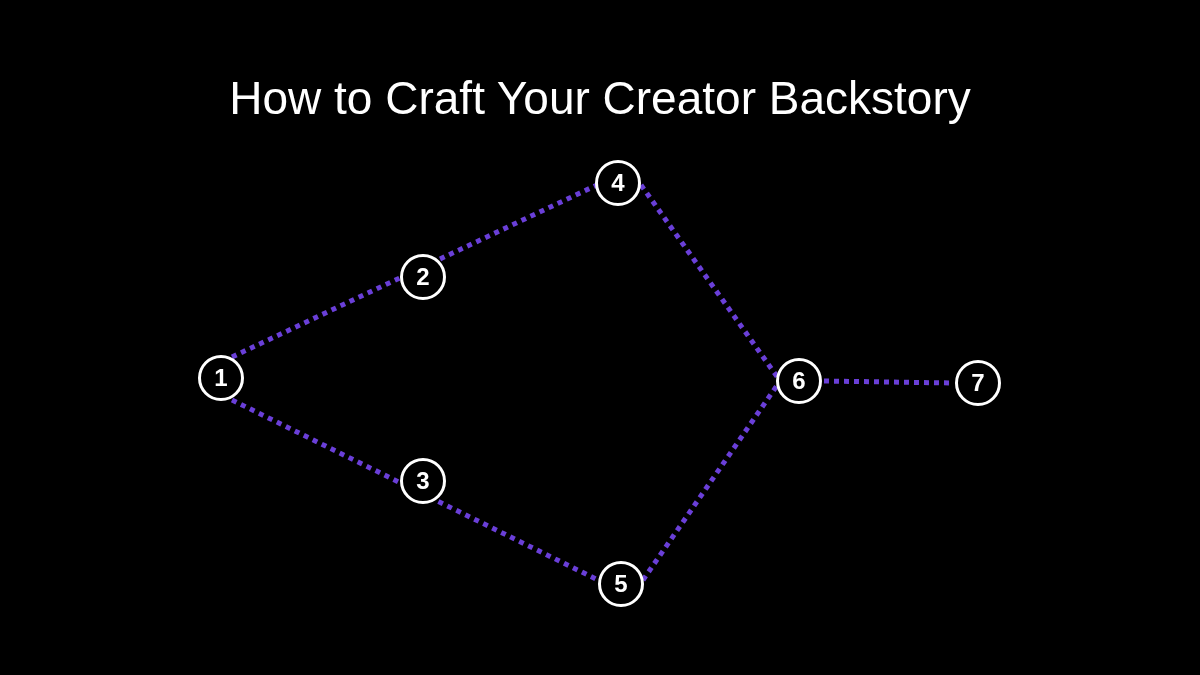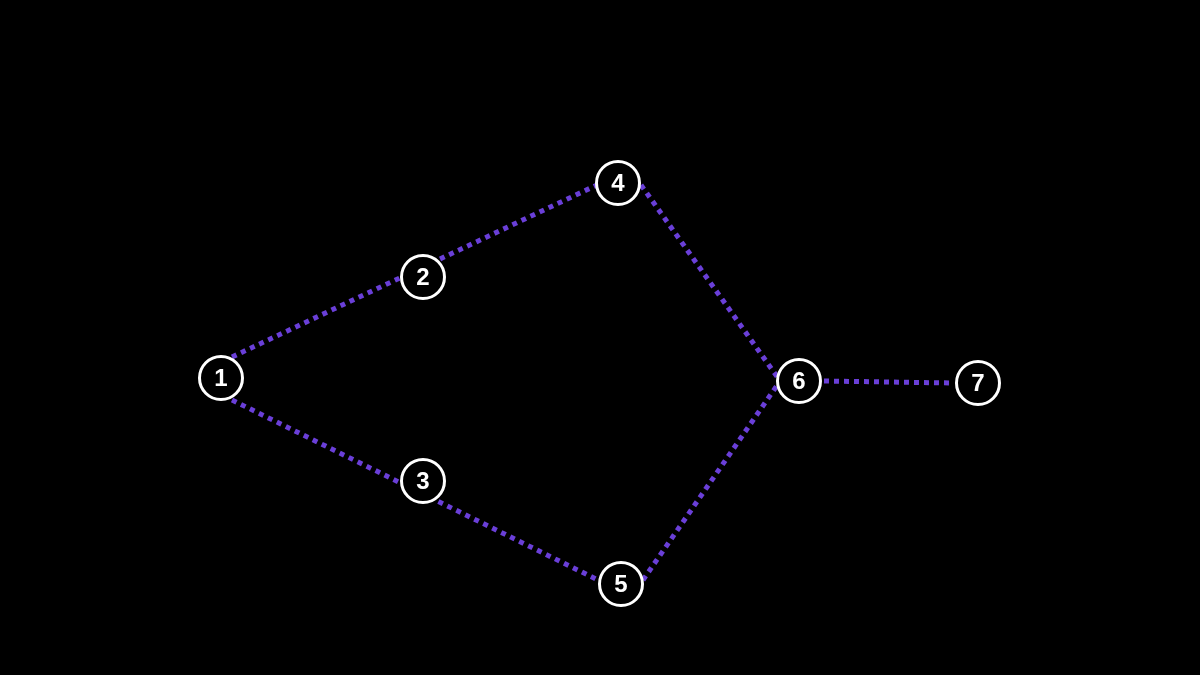--- a/index.html
+++ b/index.html
@@ -52,20 +52,21 @@
       font-size: 24px;
       font-weight: 700;
       line-height: 1;
     }
   </style>
 </head>
 <body>
 
 <div class="canvas">
 
+  <div class="title">How to Craft Your Creator Backstory</div>
 
   <svg class="edges" viewBox="0 0 1200 675" xmlns="http://www.w3.org/2000/svg">
     <line class="edge" x1="232" y1="357" x2="597" y2="185" stroke="#6a3fd8" stroke-width="5" stroke-dasharray="5 5" stroke-linecap="butt"></line>
     <line class="edge" x1="232" y1="400" x2="598" y2="580" stroke="#6a3fd8" stroke-width="5" stroke-dasharray="5 5" stroke-linecap="butt"></line>
     <line class="edge" x1="641" y1="185" x2="778" y2="378" stroke="#6a3fd8" stroke-width="5" stroke-dasharray="5 5" stroke-linecap="butt"></line>
     <line class="edge" x1="643" y1="580" x2="778" y2="384" stroke="#6a3fd8" stroke-width="5" stroke-dasharray="5 5" stroke-linecap="butt"></line>
     <line class="edge" x1="824" y1="381" x2="953" y2="383" stroke="#6a3fd8" stroke-width="5" stroke-dasharray="5 5" stroke-linecap="butt"></line>
   </svg>
 
   <div class="node" style="left: 198px; top: 355px; border-color: rgb(255, 255, 255); color: rgb(255, 255, 255);">

